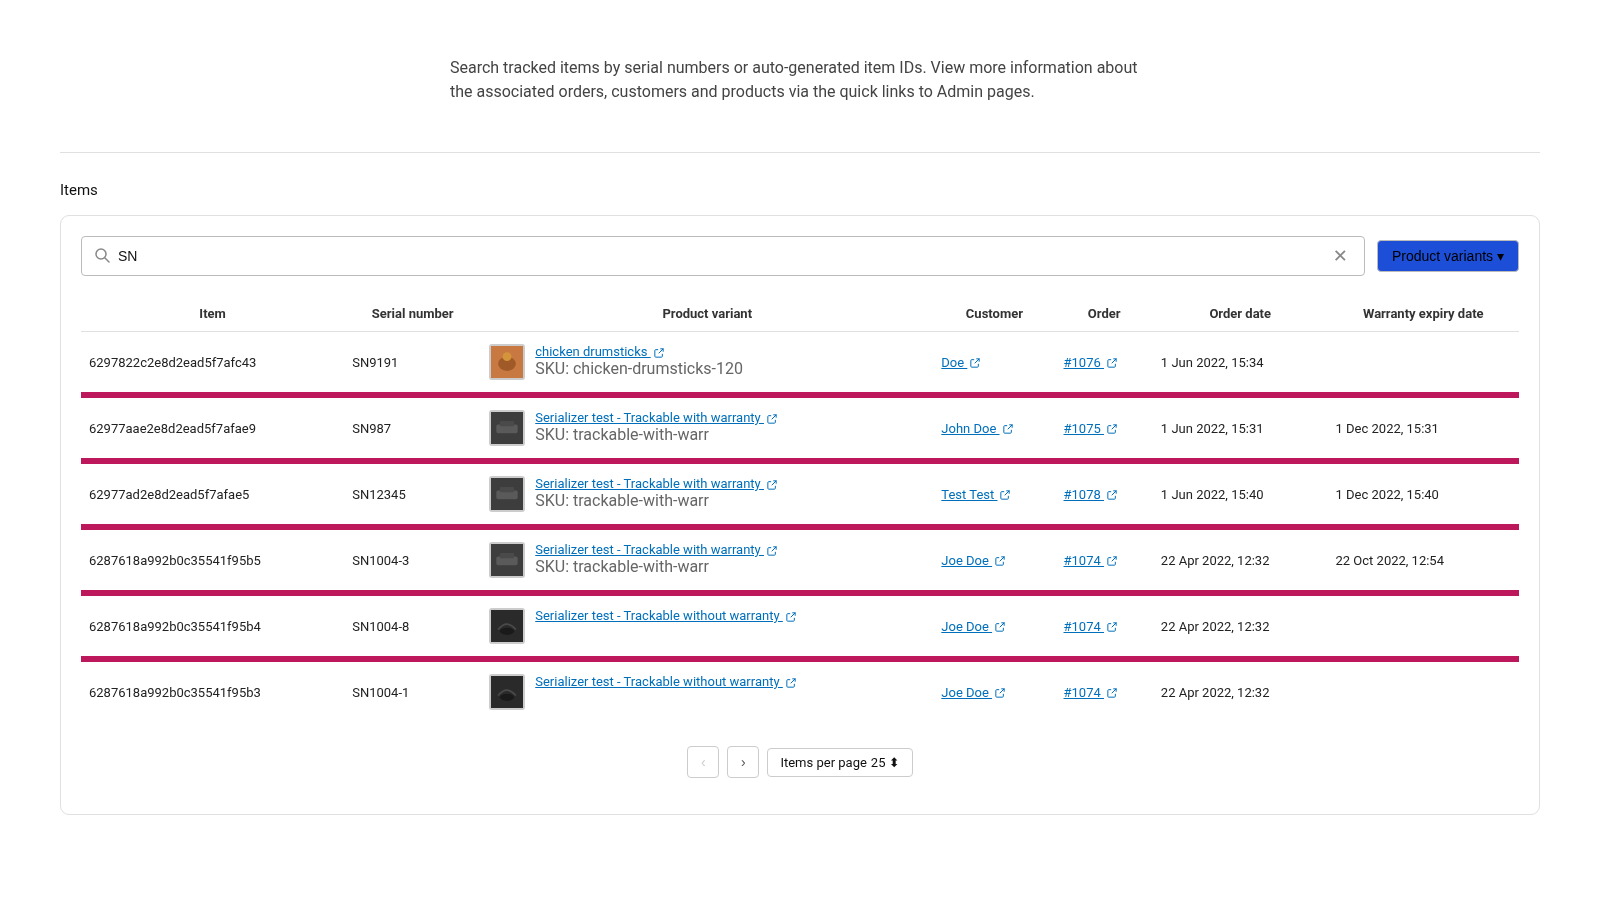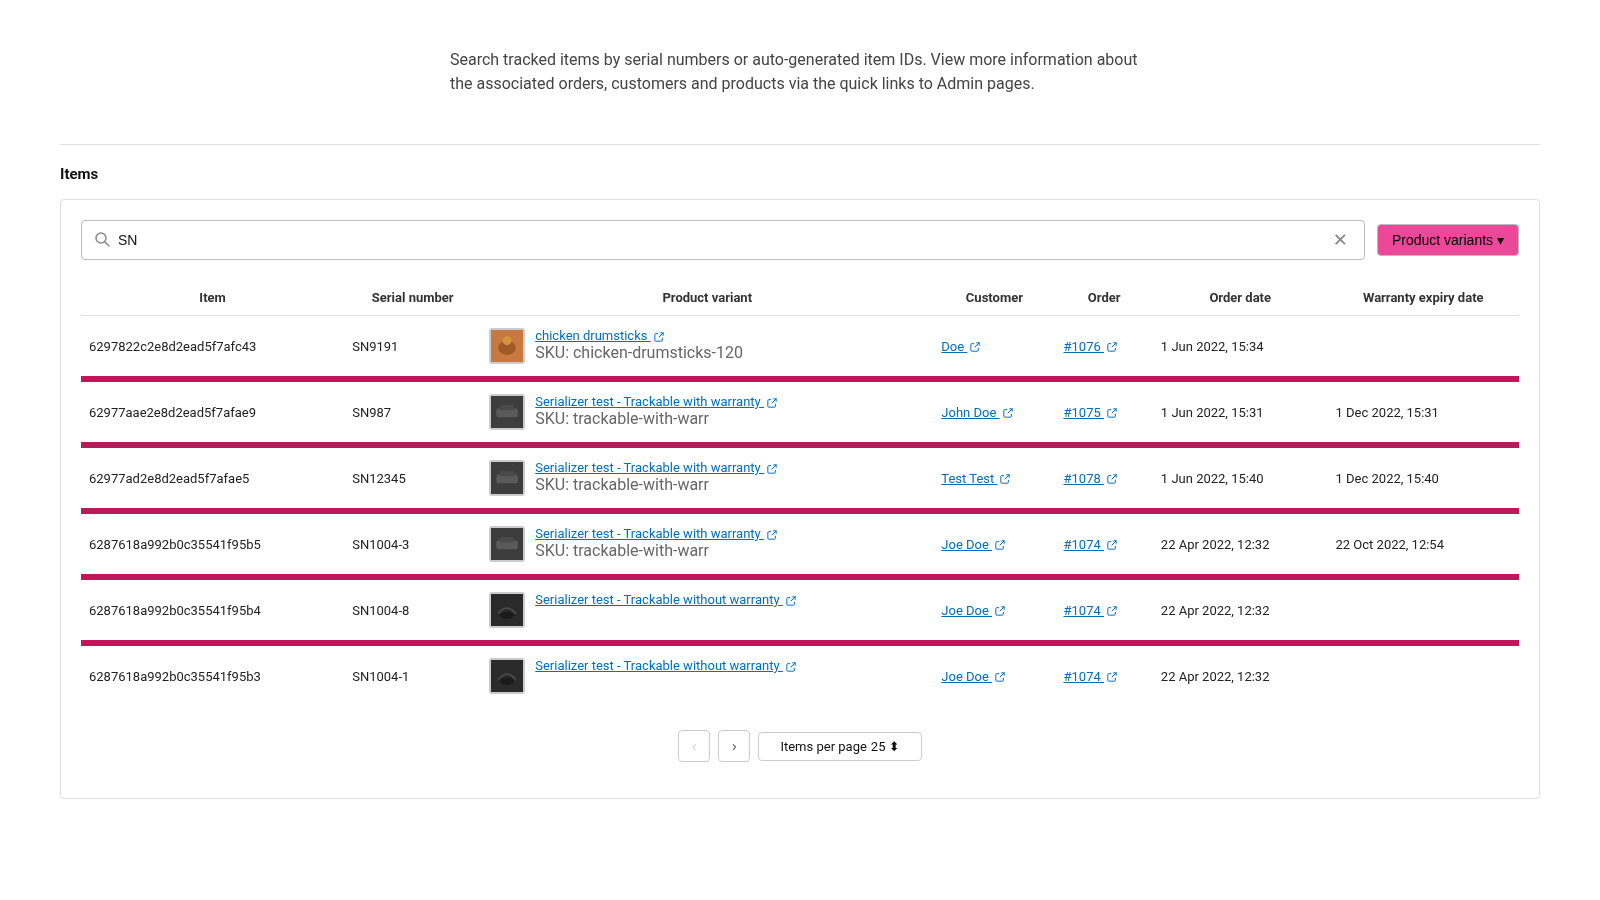--- a/index.html
+++ b/index.html
@@ -21,31 +21,31 @@
     .header h1 {
       font-size: 52px;
       font-weight: 800;
       color: #111;
       margin-bottom: 16px;
     }
     .header p {
       font-size: 16px;
       color: #444;
       max-width: 700px;
-      margin: 8px auto;
+      margin: 16px auto;
       line-height: 1.5;
       text-align: left;
     }
     .section-title {
       font-size: 15px;
-      font-weight: 700;
+      font-weight: 400;
       color: #111;
       margin-bottom: 16px;
       border-top: 1px solid #e0e0e0;
-      padding-top: 20px;
+      padding-top: 28px;
     }
     .search-bar-row {
       display: flex;
       align-items: center;
       gap: 12px;
       margin-bottom: 20px;
     }
     .search-input-wrapper {
       flex: 1;
       display: flex;
@@ -74,21 +74,21 @@
       color: #888;
       font-size: 18px;
       padding: 2px 4px;
       margin-left: 8px;
       border-radius: 50%;
       display: flex;
       align-items: center;
       justify-content: center;
     }
     .filter-btn {
-      background: #ec4899;
+      background: #1d4ed8;
       border: 1px solid #bbb;
       border-radius: 4px;
       padding: 7px 14px;
       font-size: 14px;
       cursor: pointer;
       display: flex;
       align-items: center;
       gap: 6px;
       white-space: nowrap;
     }
@@ -179,30 +179,30 @@
       color: #555;
     }
     .page-nav-btn.disabled {
       color: #ccc;
       cursor: default;
     }
     .items-per-page {
       background: #fff;
       border: 1px solid #ccc;
       border-radius: 4px;
-      padding: 6px 21px;
+      padding: 6px 12px;
       font-size: 13px;
       cursor: pointer;
       display: flex;
       align-items: center;
       gap: 4px;
     }
     .items-section {
       border: 1px solid #e0e0e0;
-      border-radius: 4px;
+      border-radius: 9px;
       padding: 20px;
       margin-top: 8px;
     }
   </style>
 </head>
 <body>
 
 <div class="page-wrapper">
 
   <div class="header">

